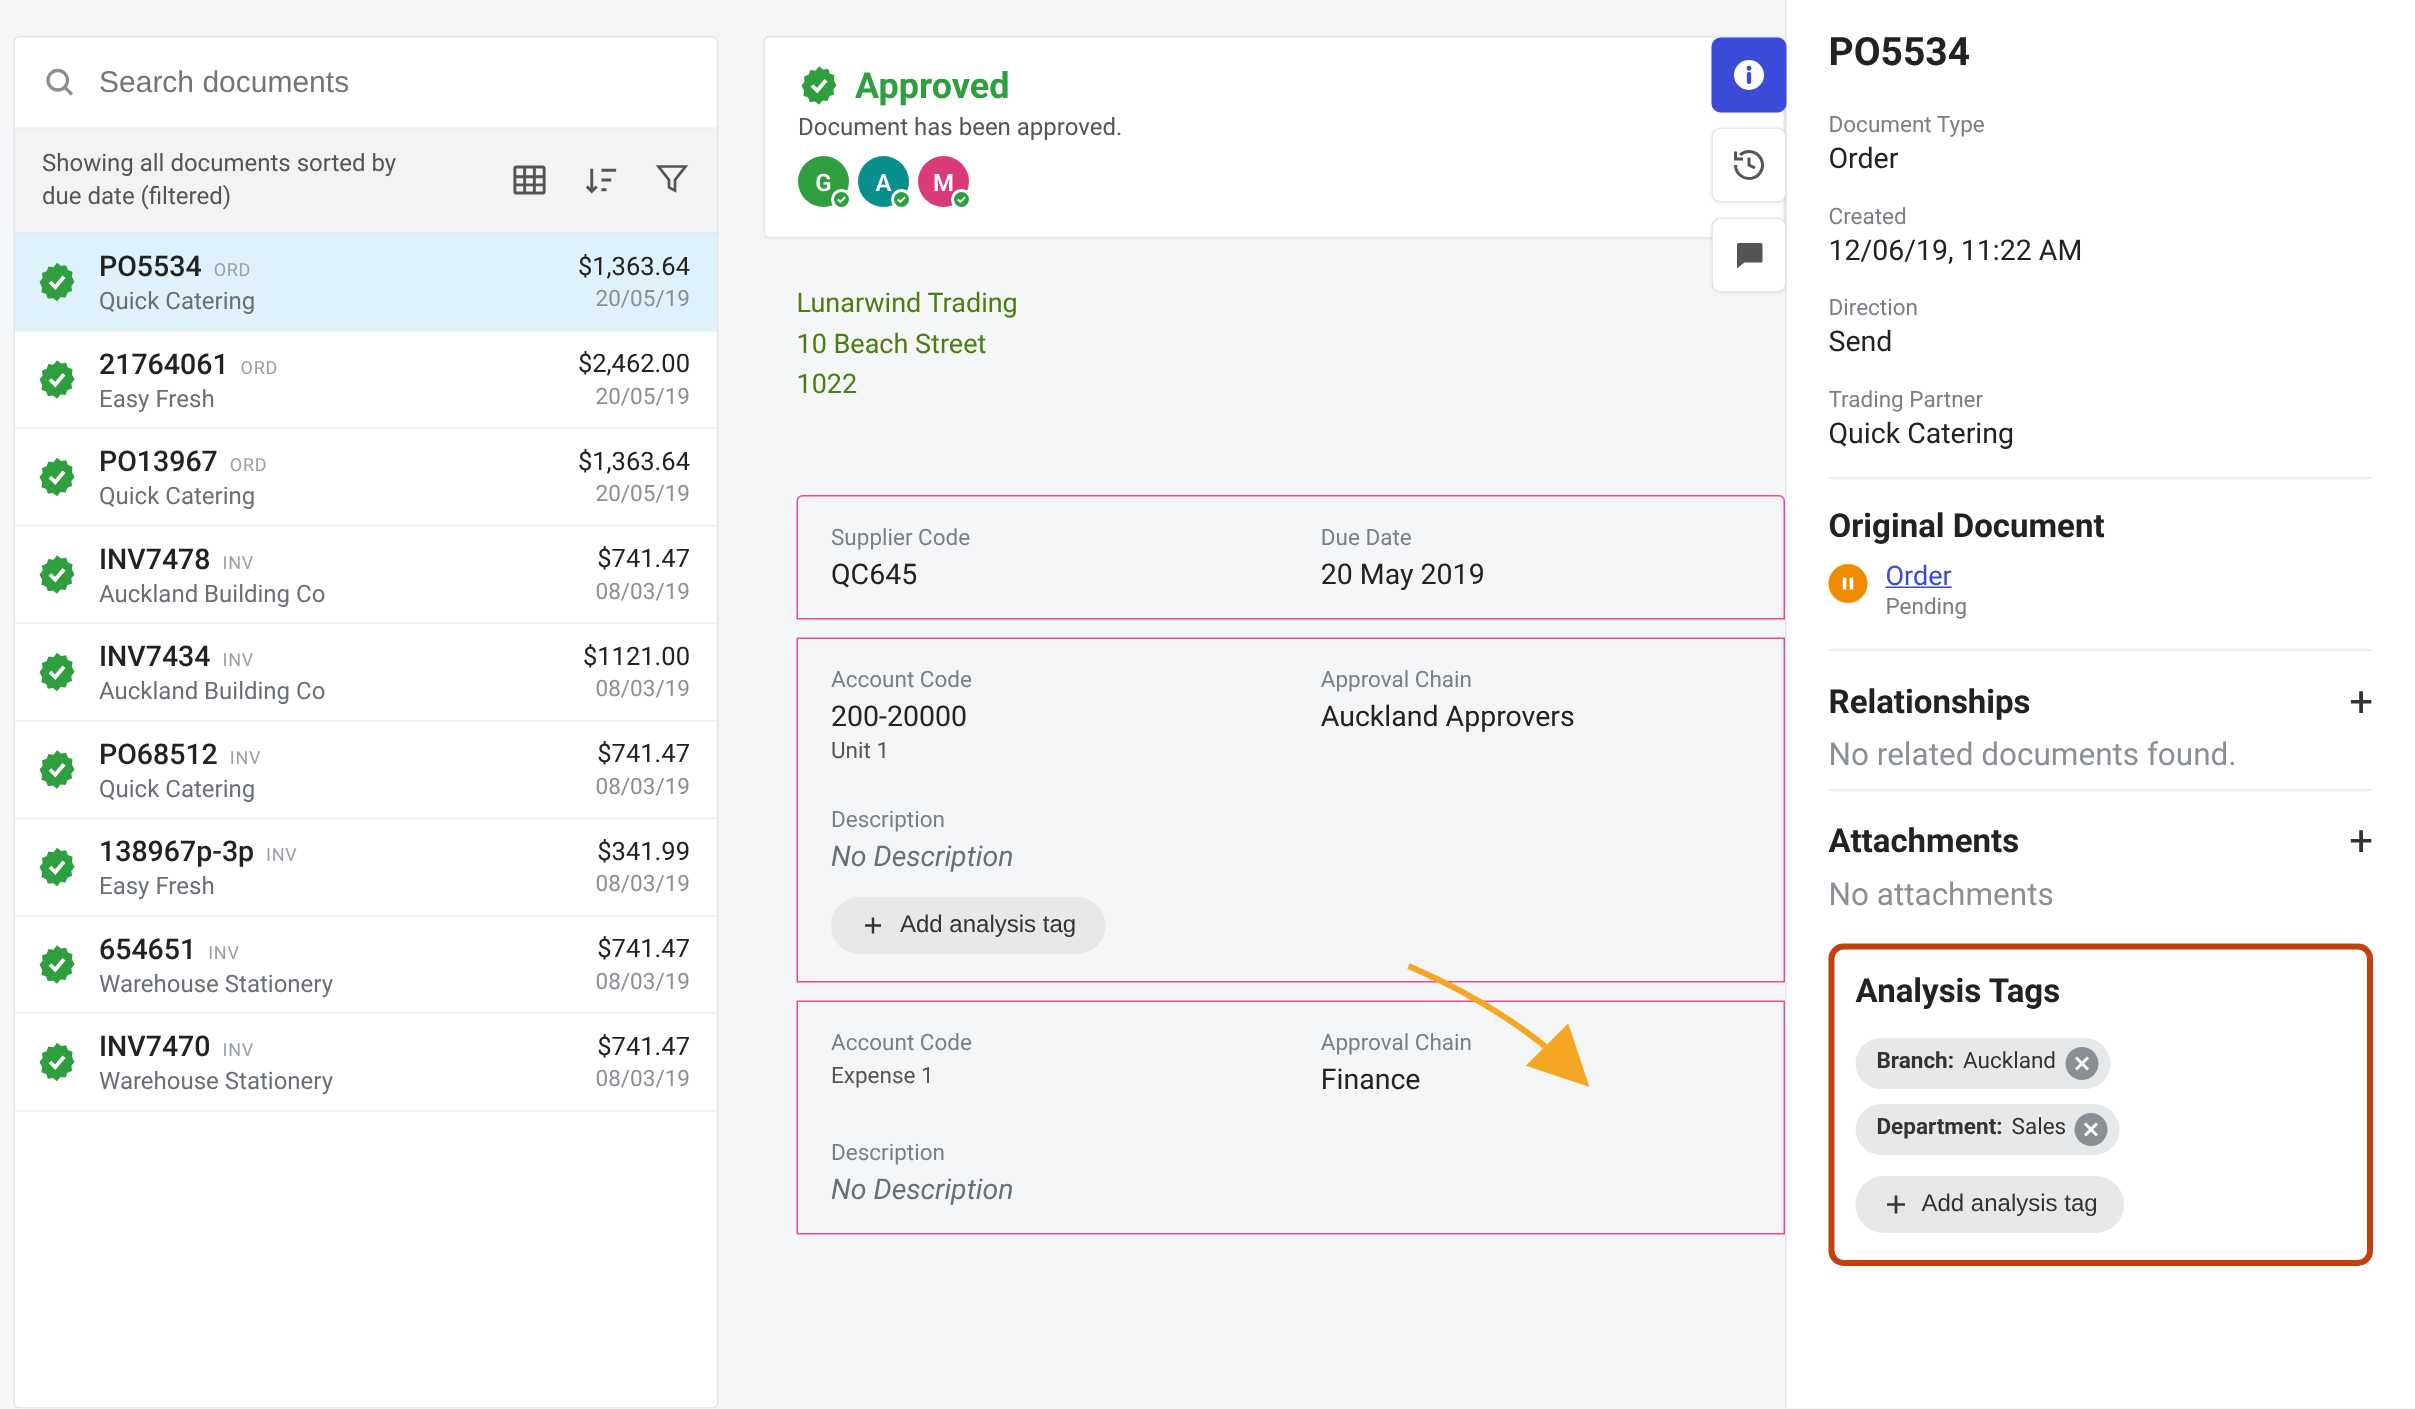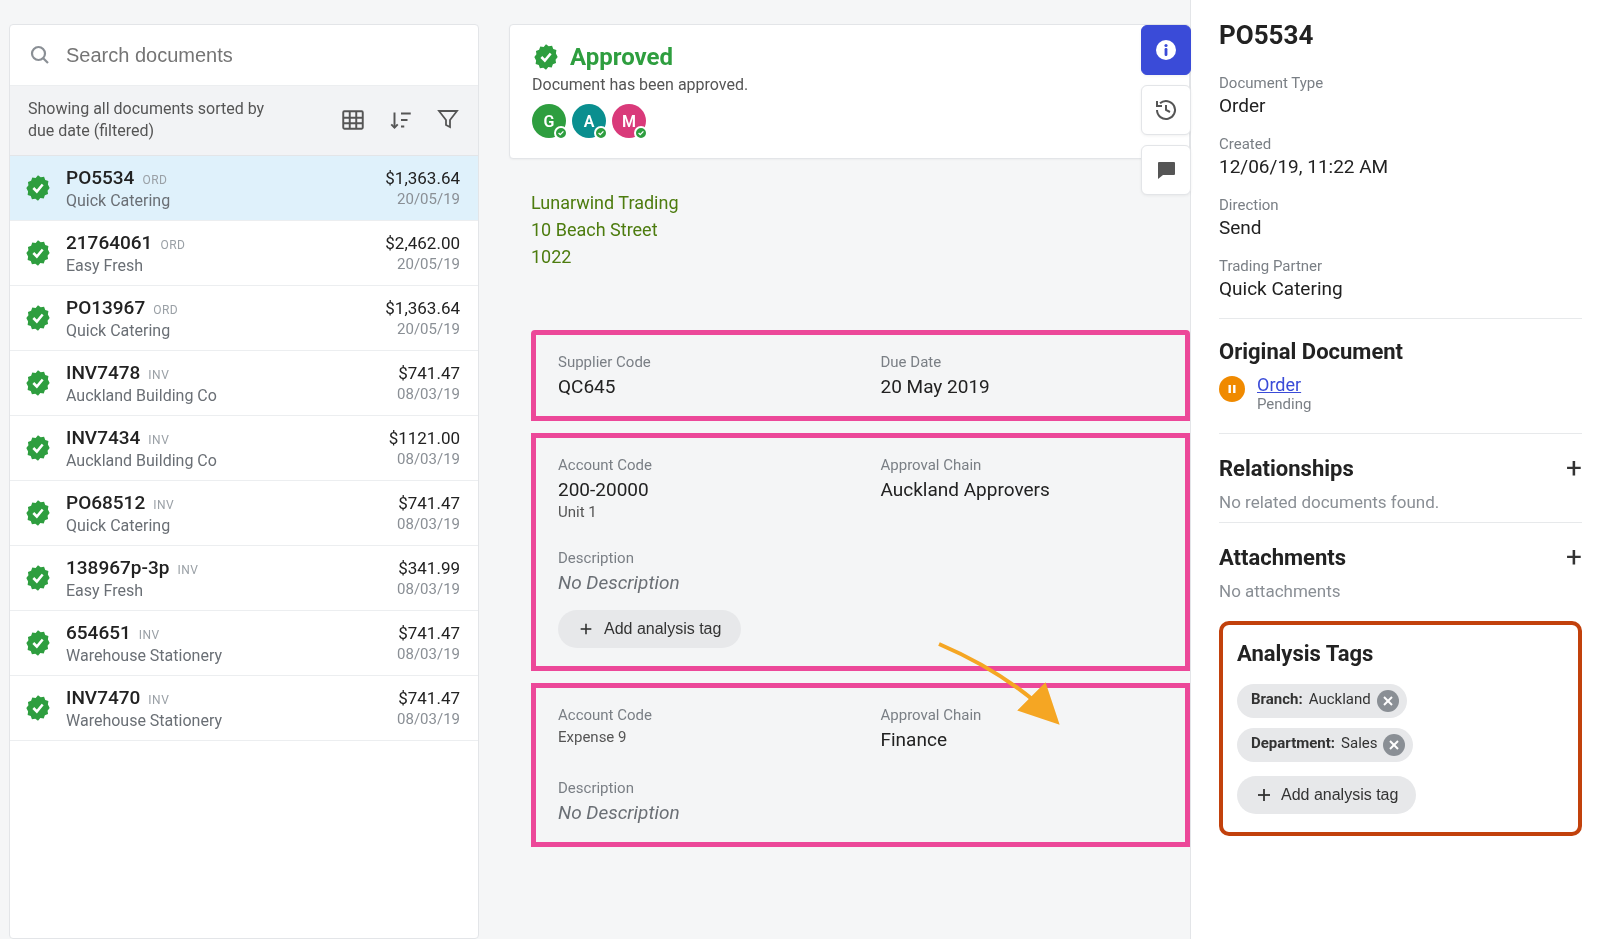--- a/index.html
+++ b/index.html
@@ -124,21 +124,21 @@
     box-shadow:0 1px 3px rgba(0,0,0,0.06); cursor:pointer;
   }
   .action-btn.active { background:#3a4bd8; border-color:#3a4bd8; }
 
   .address {
     font-size:18px; color:#4d7c0f; line-height:1.5;
     margin-left:22px; margin-bottom:60px;
   }
 
   .line-section {
-    background:#f4f5f6; border:5px solid #ec4899; border-radius:4px 4px 0 0;
+    background:#f4f5f6; border:1px solid #ec4899; border-radius:4px 4px 0 0;
     padding:18px 22px; margin:0 0 12px 22px;
   }
   .line-section.noradius { border-radius:0; }
   .line-grid {
     display:grid; grid-template-columns: 1fr 1fr; gap:28px 40px;
   }
   .fld-label { font-size:15px; color:#7a7f85; margin-bottom:4px; }
   .fld-value { font-size:19px; color:#222; }
   .fld-sub { font-size:15px; color:#555; margin-top:2px; }
   .fld-italic { font-style:italic; color:#6a6f75; font-size:19px; }
@@ -159,21 +159,21 @@
   .right-title { font-size:26px; font-weight:700; margin-bottom:24px; }
   .meta { margin-bottom:18px; }
   .meta-label { font-size:15px; color:#7a7f85; }
   .meta-value { font-size:19px; color:#222; margin-top:2px; }
   .section-divider { border:none; border-top:1px solid #e7e9eb; margin:10px 0 20px; }
   .section-header {
     display:flex; justify-content:space-between; align-items:center;
     font-size:22px; font-weight:700; margin-bottom:10px;
   }
   .plus { font-size:28px; font-weight:400; color:#333; cursor:pointer; line-height:1; }
-  .muted { color:#8a8f95; font-size:17px; }
+  .muted { color:#8a8f95; font-size:21px; }
   .orig-doc { display:flex; align-items:flex-start; gap:12px; margin-top:6px; margin-bottom:20px; }
   .orig-badge {
     width:26px; height:26px; border-radius:50%; background:#f08a00;
     display:flex; align-items:center; justify-content:center; color:#fff;
     font-size:12px; font-weight:700; flex-shrink:0; margin-top:2px;
   }
   .orig-link { color:#3a4bd8; text-decoration:underline; font-size:18px; cursor:pointer; }
   .orig-status { font-size:15px; color:#7a7f85; }
 
   .analysis-box {
@@ -502,21 +502,21 @@
             <svg width="16" height="16" viewBox="0 0 24 24" stroke="#333" stroke-width="2.4">
               <line x1="12" y1="4" x2="12" y2="20"></line>
               <line x1="4" y1="12" x2="20" y2="12"></line>
             </svg>
             <span>Add analysis tag</span>
           </button></div>
         <div class="line-section noradius">
           <div class="line-grid">
             <div>
               <div class="fld-label">Account Code</div>
-              <div class="fld-sub">Expense 9</div>
+              <div class="fld-sub">Expense 1</div>
             </div>
             <div>
               <div class="fld-label">Approval Chain</div>
               <div class="fld-value">Finance</div>
             </div>
             <div class="full">
               <div class="fld-label">Description</div>
               <div class="fld-italic">No Description</div>
             </div>
           </div>

